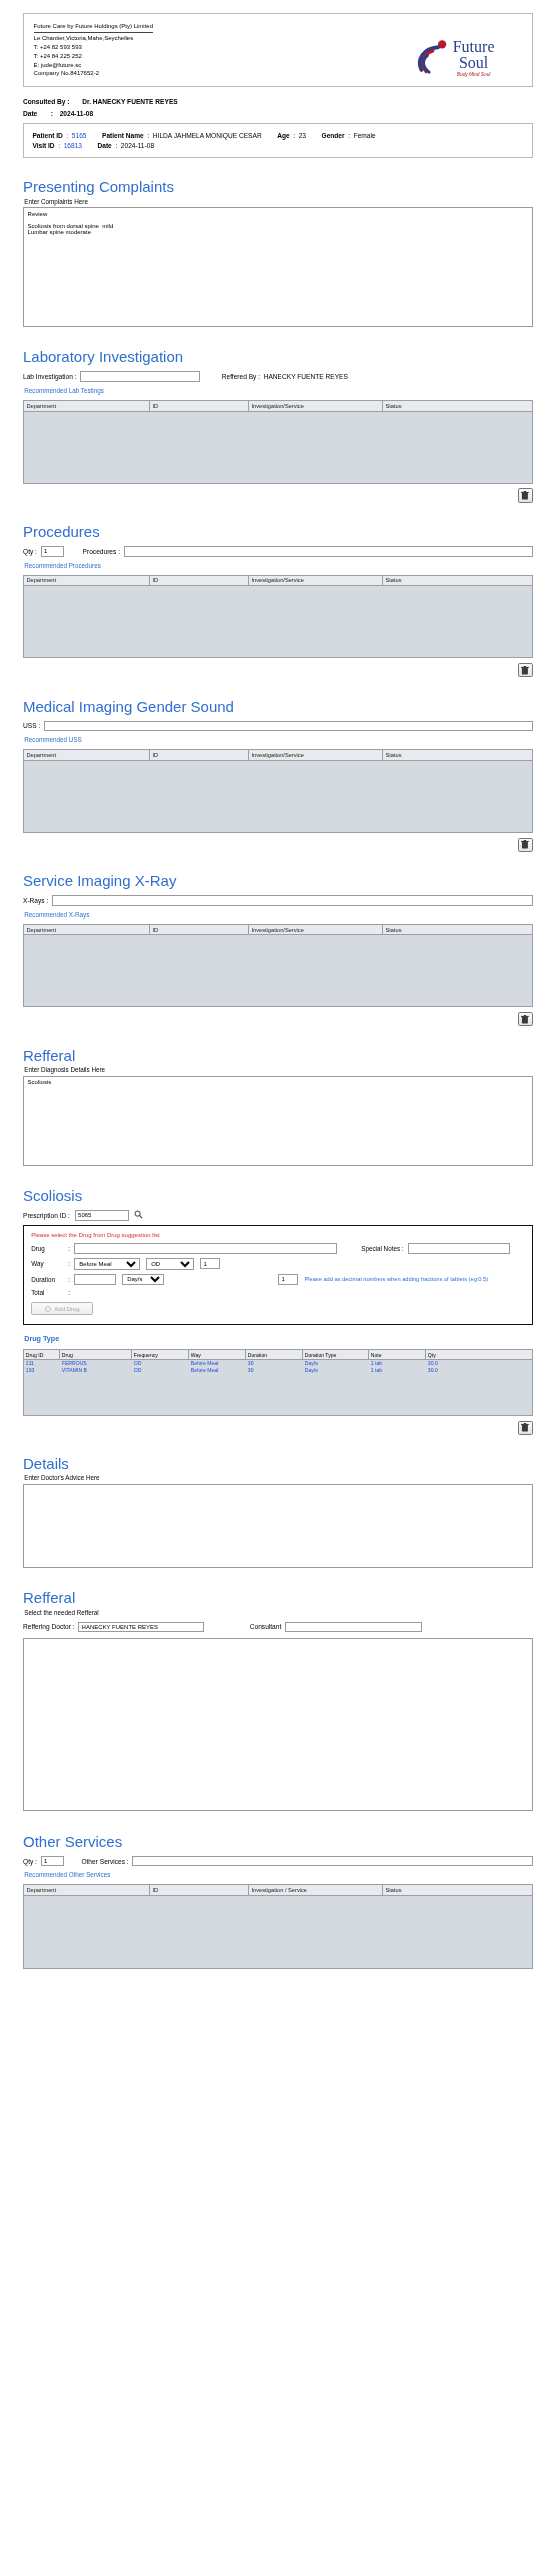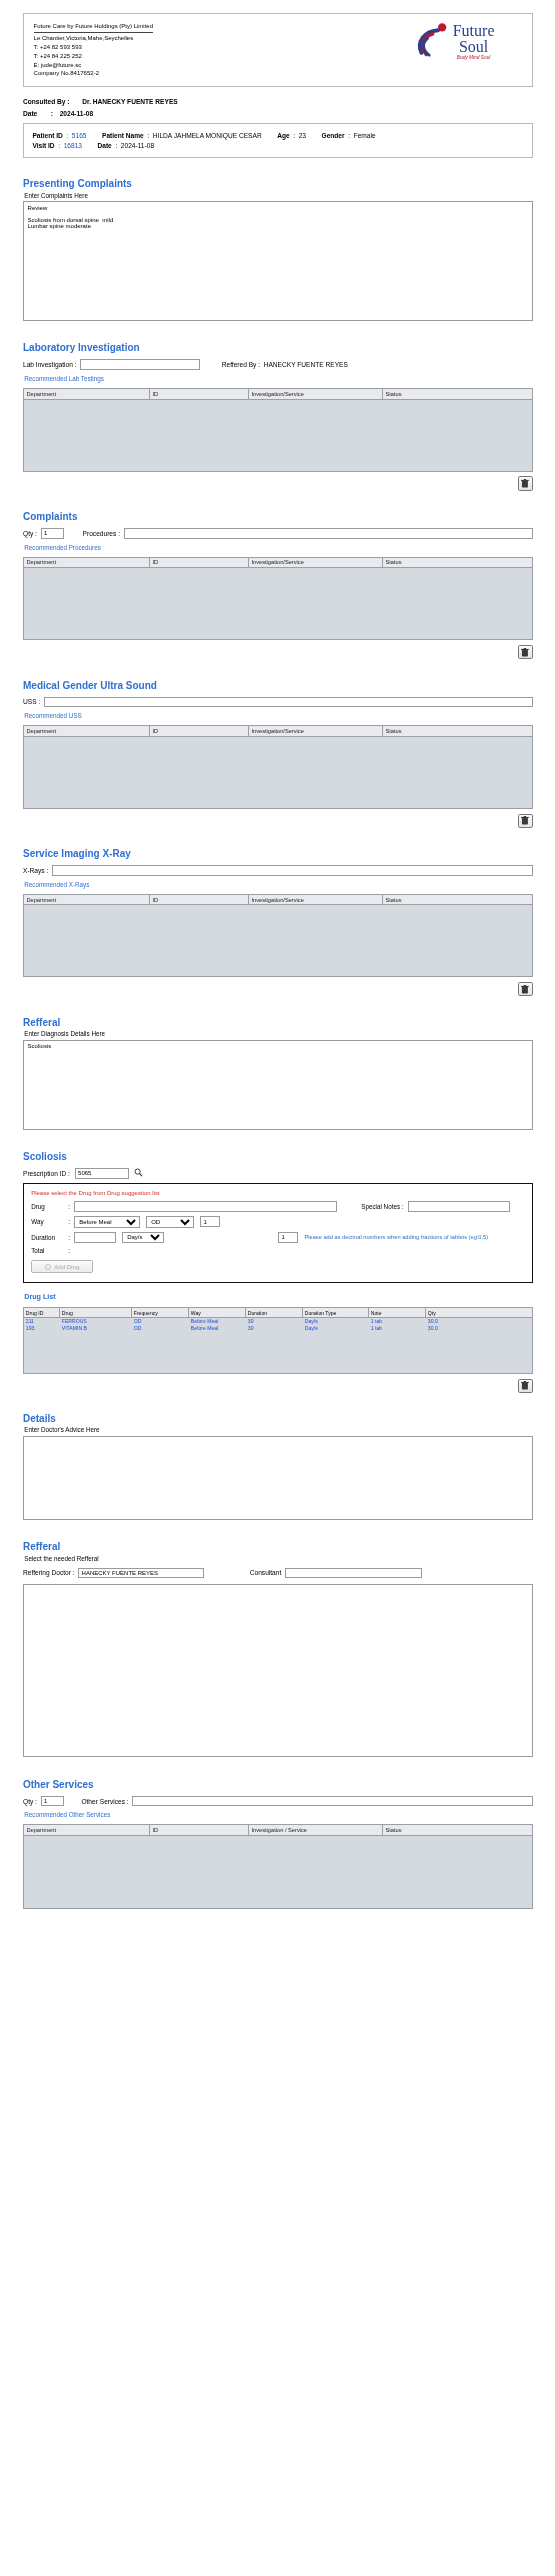--- a/index.html
+++ b/index.html
@@ -10,21 +10,21 @@
     font-family: "Liberation Sans", sans-serif;
     font-size: 6.6px;
     color: #000;
   }
   .page { width: 556px; padding: 0 23px 24px 23px; }
 
   
   .hdr-box {
     border: 0.6px solid #b9b9b9;
     display: flex;
-    align-items: flex-start;
+    align-items: flex-end;
     padding: 8.4px 9.6px;
     margin-top: 13px;
     background: #fff;
   }
   .hdr-left { flex: 1; font-size: 6px; line-height: 1.45; }
   .hdr-left .co-line { border-bottom: 0.6px solid #444; display:inline-block; padding-bottom:1.2px; margin-bottom:1.2px;}
   .hdr-logo { width: 137px; display:flex; align-items:center; justify-content:center; }
   .logo-wrap { display:flex; align-items:center; gap:2.4px; }
   .logo-text { text-align:center; line-height:1; }
   .logo-text .l1 { font-size: 16px; color:#2b3f8c; font-family:"Liberation Serif", serif; }
@@ -48,22 +48,22 @@
   }
   .pb-row { display:flex; align-items:center; margin: 2.4px 0; }
   .pb-label { font-weight: bold; }
   .pb-val { margin-left: 3.6px; }
   .pb-blue { color:#1d4ed8; }
   .gap { display:inline-block; width: 15.5px; }
 
   
   h2.sec {
     color: #2f6fd0;
-    font-size: 10px;
-    font-weight: bold;
+    font-size: 15px;
+    font-weight: normal;
     margin: 20.3px 0 2.4px 0;
   }
   .sub-lbl { font-size: 6.3px; margin: 0 0 2.4px 1.2px; }
   .blue-link { color:#2f6fd0; font-size: 6.3px; margin: 4.8px 0 2.4px 1.2px; display:block;}
 
   
   .ta {
     width: 100%;
     border: 0.6px solid #9a9a9a;
     background:#fff;
@@ -241,21 +241,21 @@
     <div class="trash">
       <svg width="7.8" height="9" viewBox="0 0 13 15">
         <rect x="1.5" y="3" width="10" height="11" rx="1" fill="#3a3a3a"></rect>
         <rect x="0" y="1.5" width="13" height="1.8" fill="#3a3a3a"></rect>
         <rect x="4.5" y="0" width="4" height="1.8" fill="#3a3a3a"></rect>
       </svg>
     </div>
   </div>
 
   
-  <h2 class="sec">Complaints</h2>
+  <h2 class="sec">Procedures</h2>
   <div class="row-line">
     <span class="lab">Qty :</span>
     <input class="input" style="width: 23px;" value="1">
     <span class="lab" style="margin-left:15.5px">Procedures :</span>
     <input class="input" style="flex: 1 1 0%;" value="">
   </div>
   <span class="blue-link">Recommended Procedures</span>
   <div class="grid">
     <div class="grid-head">
       <div class="c1">Department</div>
@@ -269,21 +269,21 @@
     <div class="trash">
       <svg width="7.8" height="9" viewBox="0 0 13 15">
         <rect x="1.5" y="3" width="10" height="11" rx="1" fill="#3a3a3a"></rect>
         <rect x="0" y="1.5" width="13" height="1.8" fill="#3a3a3a"></rect>
         <rect x="4.5" y="0" width="4" height="1.8" fill="#3a3a3a"></rect>
       </svg>
     </div>
   </div>
 
   
-  <h2 class="sec">Medical Gender Ultra Sound</h2>
+  <h2 class="sec">Medical Imaging Gender Sound</h2>
   <div class="row-line">
     <span class="lab">USS :</span>
     <input class="input" style="flex: 1 1 0%;" value="">
   </div>
   <span class="blue-link">Recommended USS</span>
   <div class="grid">
     <div class="grid-head">
       <div class="c1">Department</div>
       <div class="c2">ID</div>
       <div class="c3">Investigation/Service</div>
@@ -386,21 +386,21 @@
       <span class="colon">:</span>
     </div>
 
     <div class="add-btn">
       <span class="add-circle"></span>
       <span>Add Drug</span>
     </div>
   </div>
 
   
-  <div class="blue-link" style="color:#2f6fd0;font-size:7.2px;font-weight:bold;margin-top:9.6px">Drug List</div>
+  <div class="blue-link" style="color:#2f6fd0;font-size:7.2px;font-weight:bold;margin-top:9.6px">Drug Type</div>
   <div class="grid">
     <div class="dl-head">
       <div class="d1">Drug ID</div>
       <div class="d2">Drug</div>
       <div class="d3">Frequency</div>
       <div class="d4">Way</div>
       <div class="d5">Duration</div>
       <div class="d6">Duration Type</div>
       <div class="d7">Note</div>
       <div class="d8">Qty</div>

